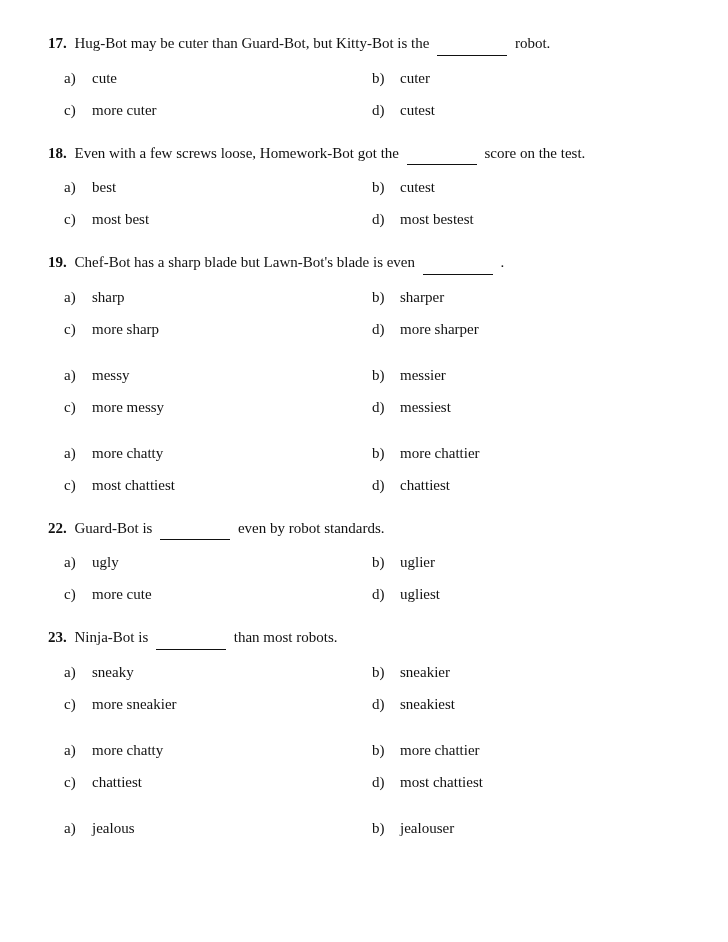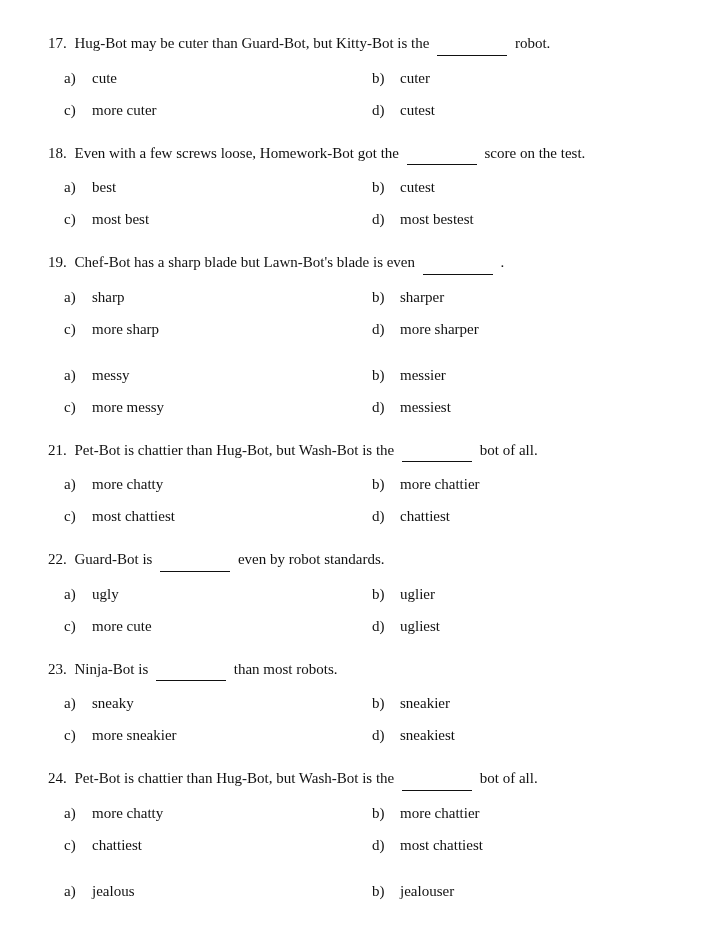--- a/index.html
+++ b/index.html
@@ -17,21 +17,21 @@
       min-height: 942px;
     }
     .question-block {
       margin-bottom: 18px;
     }
     .question-text {
       margin-bottom: 8px;
       line-height: 1.5;
     }
     .question-number {
-      font-weight: normal;
+      font-weight: bold;
       margin-right: 4px;
     }
     .blank {
       display: inline-block;
       border-bottom: 1px solid #111;
       min-width: 70px;
       margin: 0 4px;
     }
     .options-grid {
       display: grid;
@@ -132,21 +132,20 @@
           <span class="option-label">c)</span>
           <span>more messy</span>
         </div>
         <div class="option">
           <span class="option-label">d)</span>
           <span>messiest</span>
         </div>
       </div>
     </div>
     <div class="question-block">
-      <div class="question-text"><span class="question-number">21.</span><span> Pet-Bot is chattier than Hug-Bot, but Wash-Bot is the </span><span class="blank">&nbsp;&nbsp;&nbsp;&nbsp;&nbsp;&nbsp;&nbsp;&nbsp;</span><span> bot of all.</span></div>
       <div class="options-grid">
         <div class="option">
           <span class="option-label">a)</span>
           <span>more chatty</span>
         </div>
         <div class="option">
           <span class="option-label">b)</span>
           <span>more chattier</span>
         </div>
         <div class="option">
@@ -195,21 +194,20 @@
           <span class="option-label">c)</span>
           <span>more sneakier</span>
         </div>
         <div class="option">
           <span class="option-label">d)</span>
           <span>sneakiest</span>
         </div>
       </div>
     </div>
     <div class="question-block">
-      <div class="question-text"><span class="question-number">24.</span><span> Pet-Bot is chattier than Hug-Bot, but Wash-Bot is the </span><span class="blank">&nbsp;&nbsp;&nbsp;&nbsp;&nbsp;&nbsp;&nbsp;&nbsp;</span><span> bot of all.</span></div>
       <div class="options-grid">
         <div class="option">
           <span class="option-label">a)</span>
           <span>more chatty</span>
         </div>
         <div class="option">
           <span class="option-label">b)</span>
           <span>more chattier</span>
         </div>
         <div class="option">

